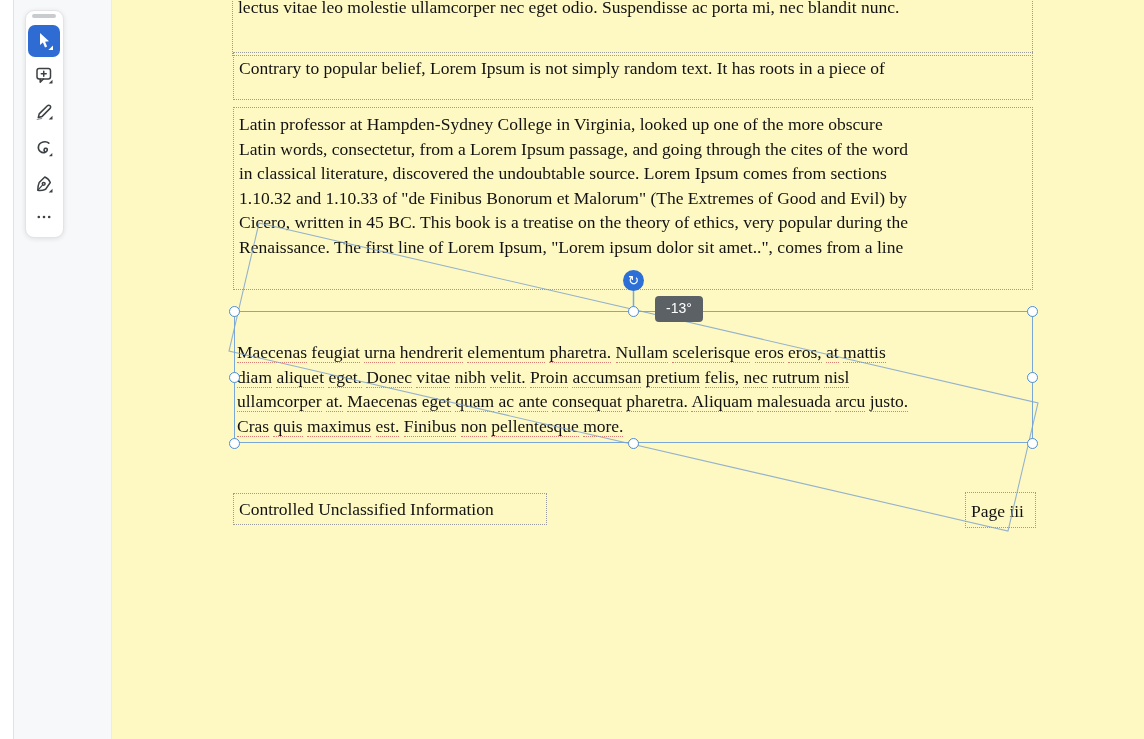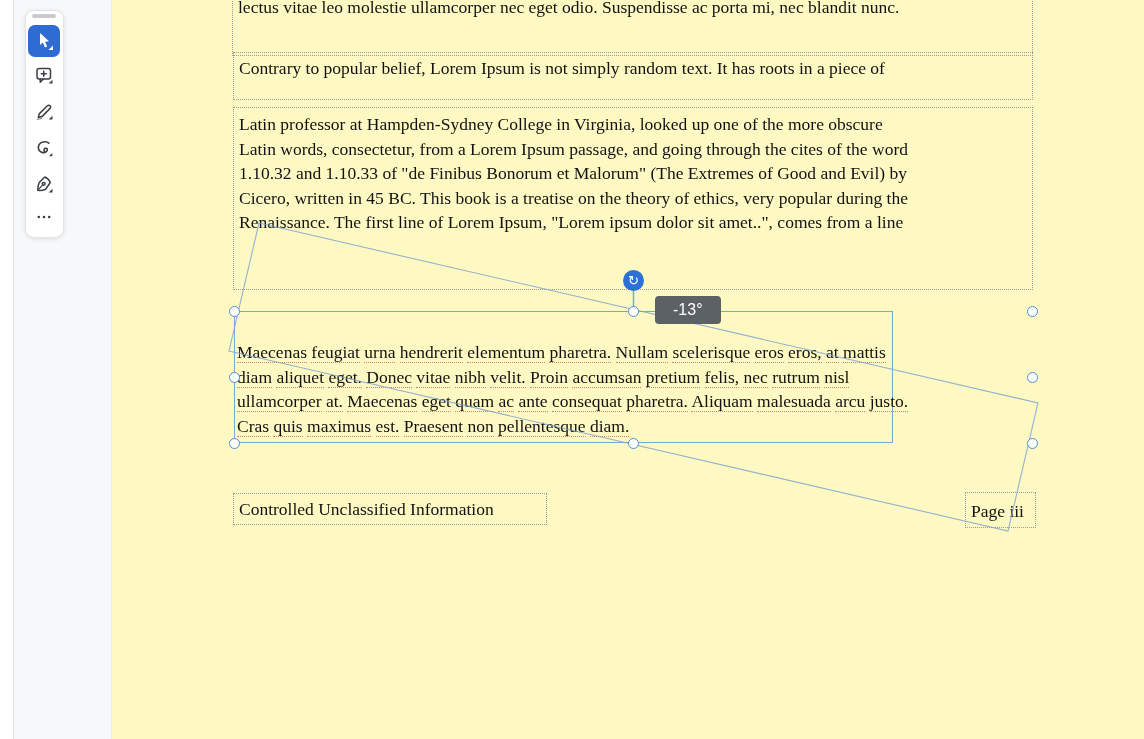--- a/index.html
+++ b/index.html
@@ -18,30 +18,30 @@
   .tool.active{background:#2e6bd2;}
   .tool svg{display:block;}
 
   
   .tbox{position:absolute;border:1px dotted #9b9b9b;box-sizing:border-box;
         font-size:17.5px;white-space:nowrap;}
   .ln{height:24.6px;line-height:24.6px;}
   .word{border-bottom:1px dotted rgba(205,85,85,.75);}
 
   
-  .selbox{position:absolute;left:234px;top:311px;width:659px;height:132px;box-sizing:border-box;
+  .selbox{position:absolute;left:234px;top:311px;width:799px;height:132px;box-sizing:border-box;
           border:1.5px solid #79a8d8;padding:28px 0 0 2px;font-size:17.5px;white-space:nowrap;z-index:3;}
   svg.overlay{position:absolute;left:0;top:0;z-index:4;pointer-events:none;}
   .hdl{position:absolute;width:11px;height:11px;border-radius:50%;background:#fff;border:1.5px solid #4e8ed2;
        box-sizing:border-box;z-index:6;}
   .rotator{position:absolute;left:623px;top:270px;width:21px;height:21px;border-radius:50%;background:#2c6fd6;
            color:#fff;z-index:6;display:flex;align-items:center;justify-content:center;
            font-family:"DejaVu Sans",sans-serif;font-size:13px;line-height:1;cursor:grab;}
   .tooltip{position:absolute;left:655px;top:296px;background:#5c6166;color:#fff;border-radius:4px;
-           padding:3px 18px;font-family:"Liberation Sans",sans-serif;font-size:16px;line-height:1.4;z-index:7;}
+           padding:3px 11px;font-family:"Liberation Sans",sans-serif;font-size:14px;line-height:1.4;z-index:7;}
 </style>
 </head>
 <body>
 
 <div id="screen">
 
   <div class="rail"></div>
   <div class="sidebar"></div>
 
   <div class="toolpanel">
@@ -100,38 +100,39 @@
       <div class="ln">lectus vitae leo molestie ullamcorper nec eget odio. Suspendisse ac porta mi, nec blandit nunc.</div>
     </div>
 
   <div class="tbox" style="left:233px;top:52px;width:800px;height:48px;padding:3px 0 0 5px">
       <div class="ln">Contrary to popular belief, Lorem Ipsum is not simply random text. It has roots in a piece of</div>
     </div>
 
   <div class="tbox" style="left:233px;top:107px;width:800px;height:183px;padding:4px 0 0 5px">
       <div class="ln">Latin professor at Hampden-Sydney College in Virginia, looked up one of the more obscure</div>
       <div class="ln">Latin words, consectetur, from a Lorem Ipsum passage, and going through the cites of the word</div>
+      <div class="ln">in classical literature, discovered the undoubtable source. Lorem Ipsum comes from sections</div>
       <div class="ln">1.10.32 and 1.10.33 of "de Finibus Bonorum et Malorum" (The Extremes of Good and Evil) by</div>
       <div class="ln">Cicero, written in 45 BC. This book is a treatise on the theory of ethics, very popular during the</div>
       <div class="ln">Renaissance. The first line of Lorem Ipsum, "Lorem ipsum dolor sit amet..", comes from a line</div>
     </div>
 
   <div class="tbox" style="left:233px;top:493px;width:314px;height:32px;padding:3px 0 0 5px">
     <div class="ln">Controlled Unclassified Information</div>
   </div>
 
   <div class="tbox" style="left:965px;top:492px;width:71px;height:36px;padding:6px 0 0 5px">
     <div class="ln">Page iii</div>
   </div>
 
   <div class="selbox">
       <div class="ln"><span class="word">Maecenas</span> <span class="word">feugiat</span> <span class="word">urna</span> <span class="word">hendrerit</span> <span class="word">elementum</span> <span class="word">pharetra.</span> <span class="word">Nullam</span> <span class="word">scelerisque</span> <span class="word">eros</span> <span class="word">eros,</span> <span class="word">at</span> <span class="word">mattis</span> </div>
       <div class="ln"><span class="word">diam</span> <span class="word">aliquet</span> <span class="word">eget.</span> <span class="word">Donec</span> <span class="word">vitae</span> <span class="word">nibh</span> <span class="word">velit.</span> <span class="word">Proin</span> <span class="word">accumsan</span> <span class="word">pretium</span> <span class="word">felis,</span> <span class="word">nec</span> <span class="word">rutrum</span> <span class="word">nisl</span> </div>
       <div class="ln"><span class="word">ullamcorper</span> <span class="word">at.</span> <span class="word">Maecenas</span> <span class="word">eget</span> <span class="word">quam</span> <span class="word">ac</span> <span class="word">ante</span> <span class="word">consequat</span> <span class="word">pharetra.</span> <span class="word">Aliquam</span> <span class="word">malesuada</span> <span class="word">arcu</span> <span class="word">justo.</span> </div>
-      <div class="ln"><span class="word">Cras</span> <span class="word">quis</span> <span class="word">maximus</span> <span class="word">est.</span> <span class="word">Praesent</span> <span class="word">non</span> <span class="word">pellentesque</span> <span class="word">diam.</span> </div>
+      <div class="ln"><span class="word">Cras</span> <span class="word">quis</span> <span class="word">maximus</span> <span class="word">est.</span> <span class="word">Finibus</span> <span class="word">non</span> <span class="word">pellentesque</span> <span class="word">more.</span> </div>
     </div>
 
   <svg class="overlay" width="1144" height="739">
     <g stroke="#7aa0cd" stroke-width="1.1" opacity="0.8" fill="none">
       <path d="M259,223 L1038,403 L1008,531 L229,351 Z"></path>
     </g>
     <line x1="633.5" y1="311" x2="633.5" y2="291" stroke="#79a8d8" stroke-width="1.5"></line>
   </svg>
 
   <div class="hdl" style="left:228.5px;top:305.5px"></div>

